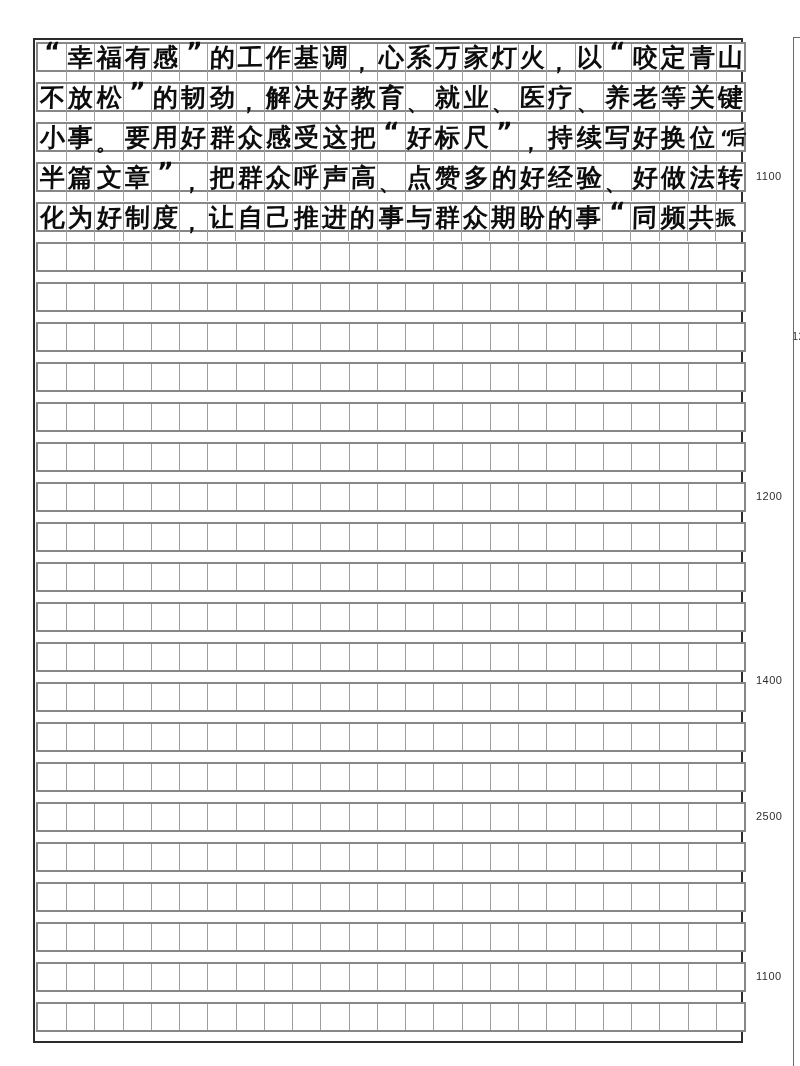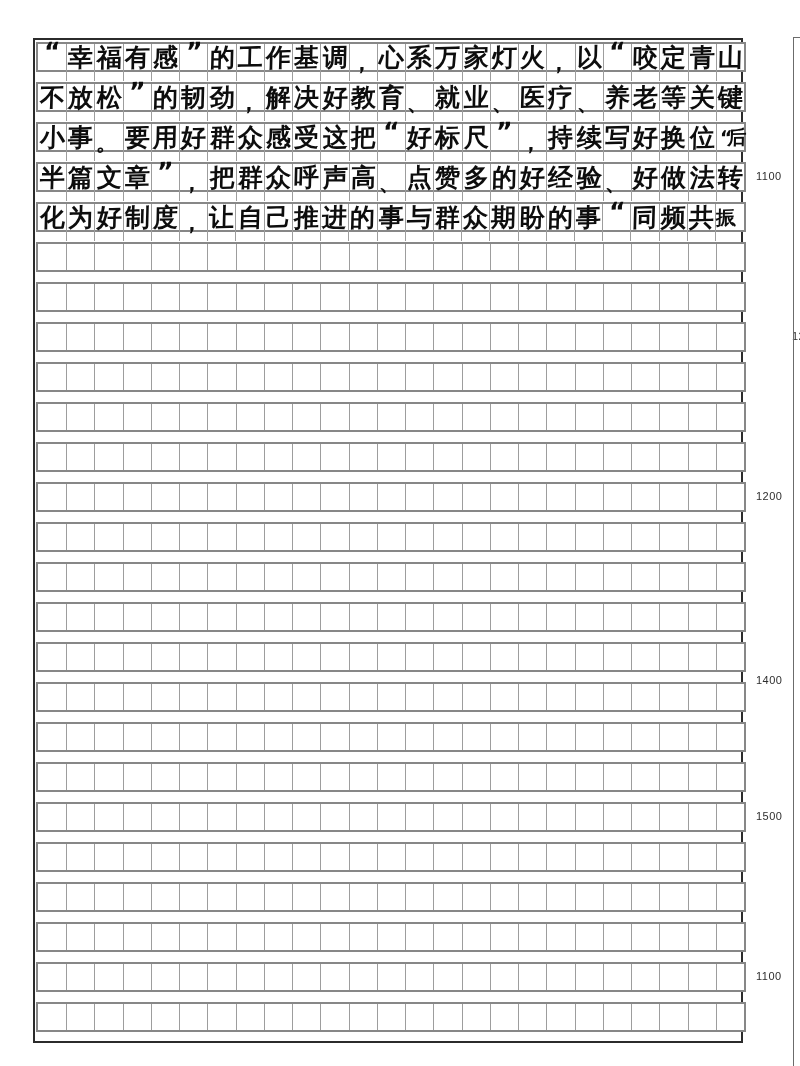--- a/index.html
+++ b/index.html
@@ -723,18 +723,18 @@
       <div class="grid-cell"></div>
       <div class="grid-cell"></div>
     </div>
   </div>
 
 <div id="markers">
     <div class="marker" style="top: 170px;">1100</div>
     <div class="marker" style="top: 330px; margin-left: 36px;">1200</div>
     <div class="marker" style="top: 490px;">1200</div>
     <div class="marker" style="top: 650px; margin-top: 24px;">1400</div>
-    <div class="marker" style="top: 810px;">1500</div>
+    <div class="marker" style="top: 810px;">2500</div>
     <div class="marker" style="top: 970px;">1100</div>
   </div>
 
 <div class="page-divider-v"></div>
 <div class="page-divider-h"></div>
 
 </body></html>

